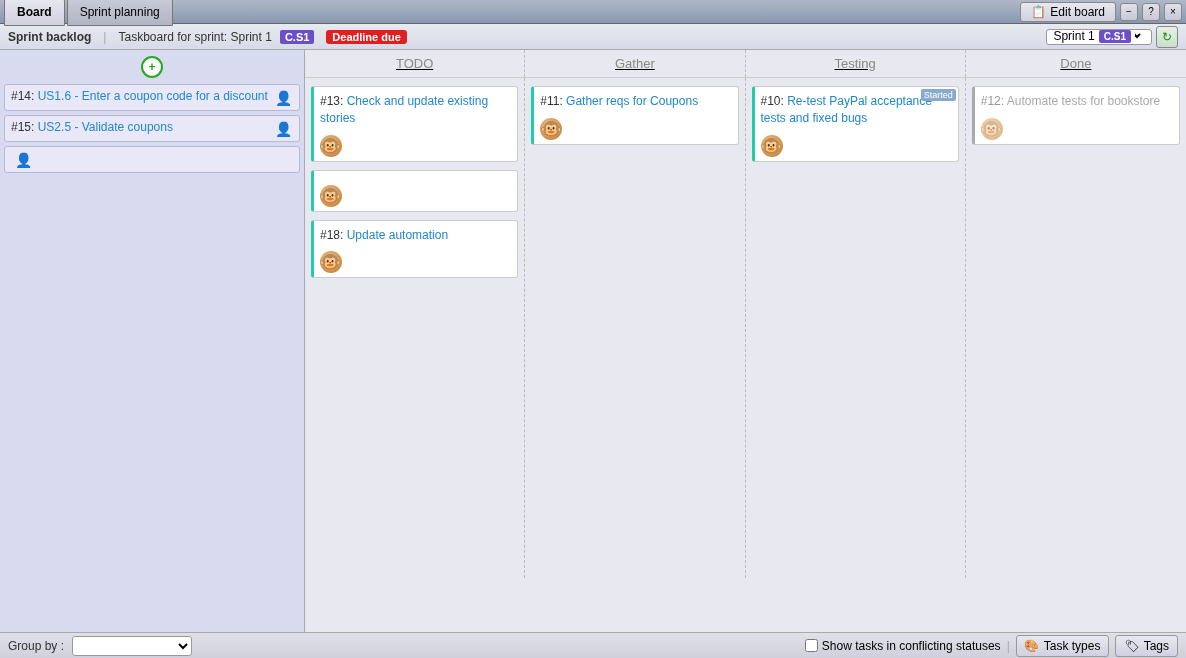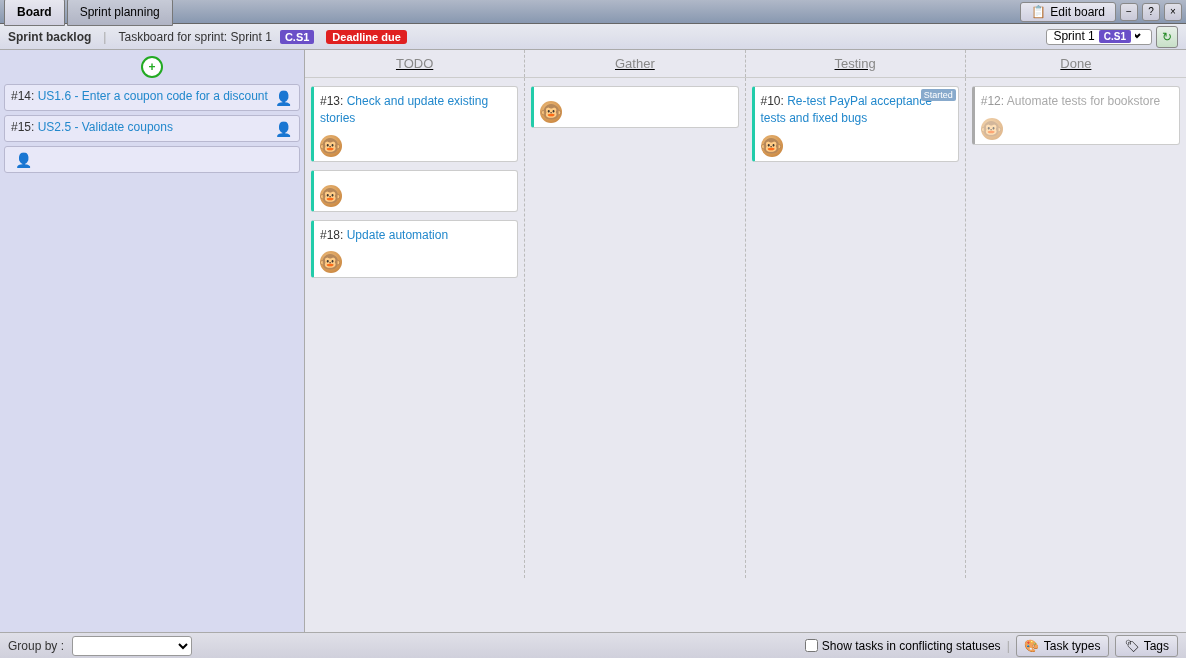--- a/index.html
+++ b/index.html
@@ -343,20 +343,23 @@
           <div class="task-avatar">
             <div class="avatar-circle">
                 <span class="avatar-face">🐵</span>
               </div>
           </div>
         </div>
       </div>
 
       <div class="board-col">
         <div class="task-card">
+          <div class="task-card-title">
+            <span class="task-id">#11: </span><span class="task-link">Gather reqs for Coupons</span>
+          </div>
           <div class="task-avatar">
             <div class="avatar-circle">
                 <span class="avatar-face">🐵</span>
               </div>
           </div>
         </div>
       </div>
 
       <div class="board-col">
         <div class="task-card" style="position:relative;">

